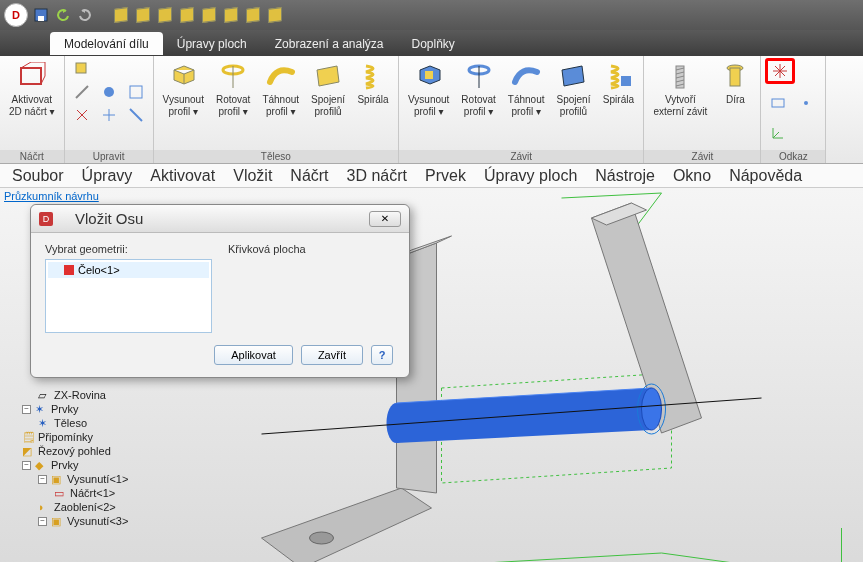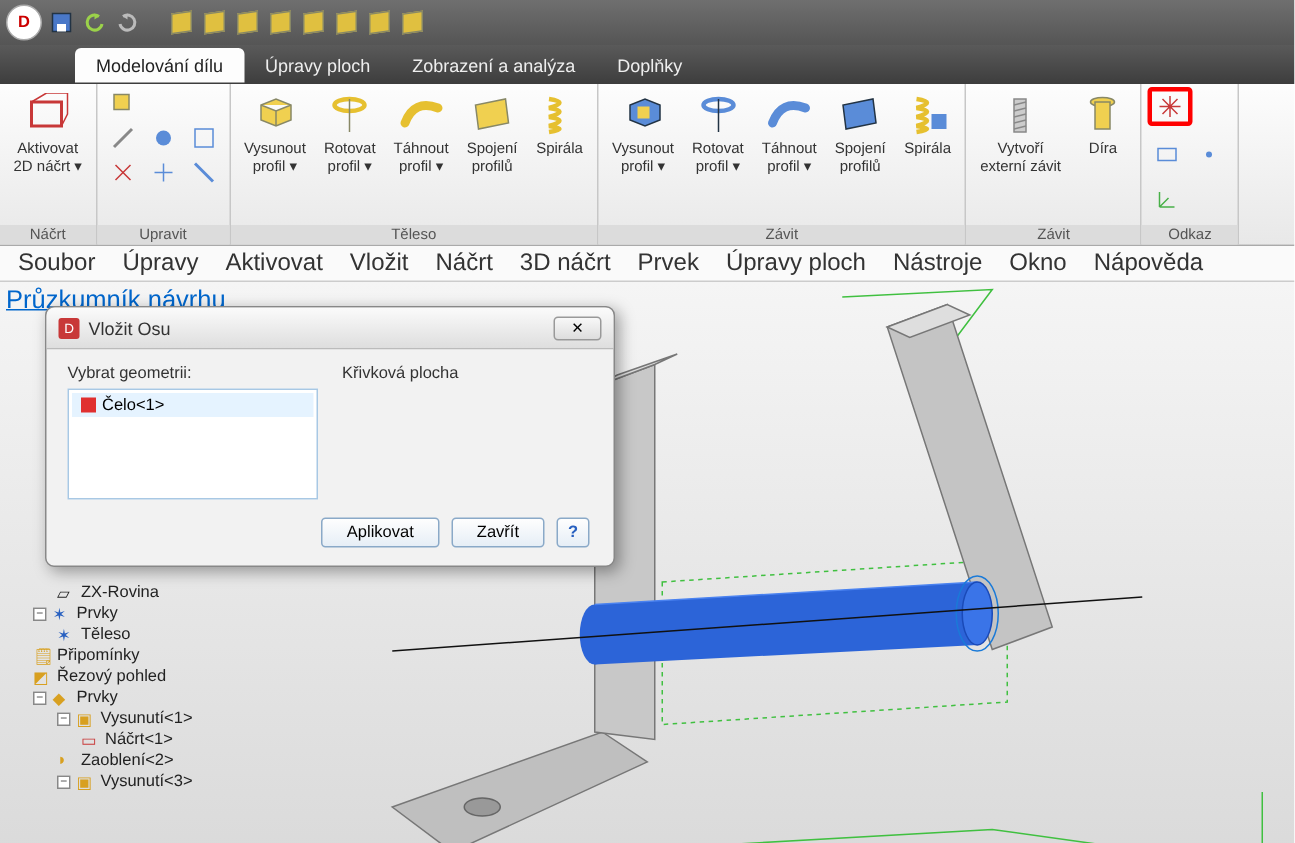--- a/index.html
+++ b/index.html
@@ -17,37 +17,37 @@
 .riblabel{text-align:center;font-size:10px;color:#555;background:#dcdcdc;padding:1px 0;margin:0 -4px;}
 .rbtn{display:flex;flex-direction:column;align-items:center;justify-content:flex-start;padding:2px 4px;cursor:pointer;border:1px solid transparent;border-radius:3px;min-width:42px;}
 .rbtn .ic{width:32px;height:32px;display:flex;align-items:center;justify-content:center;}
 .rbtn .lb{font-size:10px;text-align:center;line-height:1.15;margin-top:1px;color:#333;}
 .rbtn.small{min-width:24px;}
 .rbtn.small .ic{width:16px;height:16px;}
 .odkaz-main{border:3px solid red;}
 .submenu{height:24px;background:#fafafa;display:flex;align-items:center;padding:0 12px;gap:18px;border-bottom:1px solid #ccc;}
 .submenu span{color:#333;cursor:pointer;font-size:16px;}
 .workarea{position:relative;height:398px;background:linear-gradient(#f5f5f5,#d9d9d9);}
-.explorer-title{position:absolute;left:4px;top:2px;color:#0066cc;font-size:17px;text-decoration:underline;}
+.explorer-title{position:absolute;left:4px;top:2px;color:#0066cc;font-size:11px;text-decoration:underline;}
 .tree{position:absolute;left:6px;top:200px;width:190px;font-size:11px;color:#222;}
 .tree .row{display:flex;align-items:center;gap:4px;padding:1px 0;white-space:nowrap;}
 .tree .ind1{padding-left:16px;} .tree .ind2{padding-left:32px;} .tree .ind3{padding-left:48px;}
 .tico{width:12px;height:12px;display:inline-block;}
 .expander{width:9px;height:9px;border:1px solid #888;display:inline-flex;align-items:center;justify-content:center;font-size:8px;line-height:1;color:#444;background:#fff;}
 .viewport{position:absolute;left:200px;top:0;right:0;bottom:0;}
 .viewport svg{width:100%;height:100%;}
 .dialog{position:absolute;left:30px;top:16px;width:380px;background:#f2f2f2;border:1px solid #888;border-radius:6px;box-shadow:3px 3px 10px rgba(0,0,0,0.35);}
 .dlg-title{height:28px;background:linear-gradient(#fbfbfb,#dedede);border-bottom:1px solid #bbb;display:flex;align-items:center;padding:0 8px;border-radius:6px 6px 0 0;gap:6px;}
-.dlg-title .t{flex:1;font-size:12px;color:#333;}
+.dlg-title .t{flex:1;font-size:15px;color:#333;margin-left:16px;}
 .dlg-close{width:32px;height:16px;border:1px solid #999;border-radius:3px;background:linear-gradient(#f8f8f8,#ddd);display:flex;align-items:center;justify-content:center;font-size:10px;cursor:pointer;}
 .dlg-body{padding:10px 14px 6px;display:flex;gap:16px;}
 .dlg-col{flex:1;}
 .dlg-col .hdr{font-size:11px;color:#333;margin-bottom:4px;}
 .listbox{height:74px;border:1px solid #a8c8e4;background:#fff;padding:2px;}
-.listbox .item{background:#e5f3ff;padding:2px 6px;display:flex;align-items:center;gap:4px;}
+.listbox .item{background:#e5f3ff;padding:2px 16px;display:flex;align-items:center;gap:4px;}
 .redcube{width:10px;height:10px;background:#e03030;display:inline-block;}
 .dlg-buttons{display:flex;gap:8px;justify-content:flex-end;padding:6px 16px 12px;}
 .dlg-buttons button{padding:3px 16px;border:1px solid #8aa9c8;border-radius:3px;background:linear-gradient(#fefefe,#e6eef6);cursor:pointer;font-size:11px;}
 .dlg-buttons .help{width:22px;padding:3px 0;}
 .ico-svg{width:30px;height:30px;}
 </style>
 </head>
 <body>
 
 <div class="titlebar">

